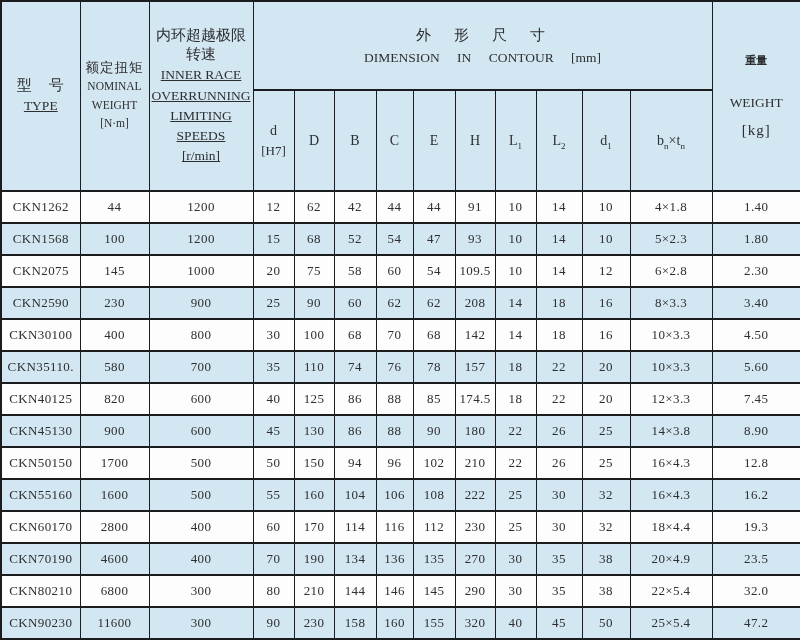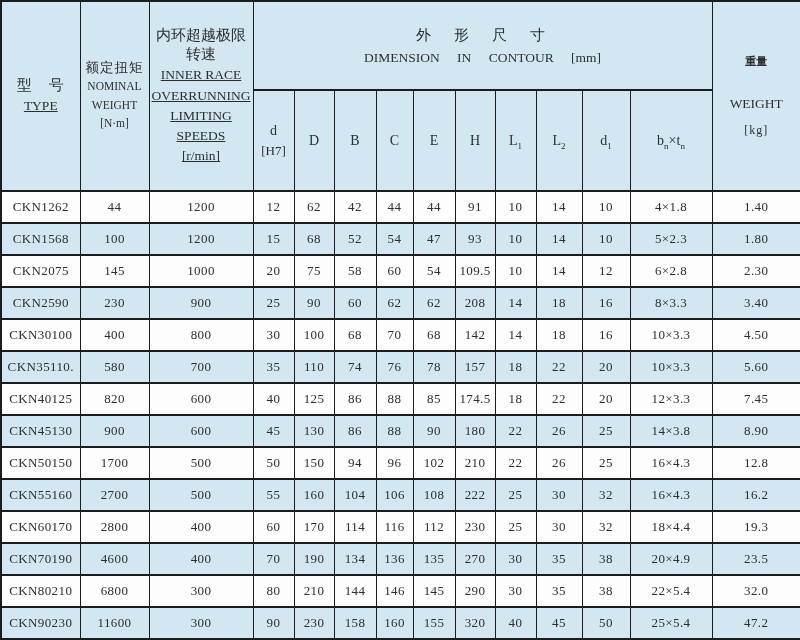--- a/index.html
+++ b/index.html
@@ -27,21 +27,21 @@
   .en-small{font-size:11.5px;line-height:1.55;}
   .en-mid{font-size:13.5px;line-height:1.45;text-decoration:underline;}
   .hstack{display:flex;flex-direction:column;justify-content:center;align-items:center;gap:1px;}
   .dim-zh{font-size:15px;letter-spacing:4px;margin-bottom:4px;text-align:center;}
   .dim-en{font-size:13.5px;word-spacing:14px;}
   .col-letter{font-size:14px;}
   .col-note{font-size:13px;margin-top:3px;}
   sub.s{font-size:9px;vertical-align:sub;line-height:0;}
   .weight-zh{font-size:11px;margin-bottom:26px;font-weight:bold;}
   .weight-en{font-size:13.5px;margin-bottom:10px;}
-  .weight-unit{font-size:12px;letter-spacing:1px;}
+  .weight-unit{font-size:15px;letter-spacing:1px;}
   tbody td{font-size:13px;letter-spacing:0.4px;}
   .gap1{margin-bottom:0;}
 </style>
 </head>
 <body>
 
 <div class="page">
   <table class="spec">
     <colgroup>
       <col style="width:79px">
@@ -258,21 +258,21 @@
           <td class="white">102</td>
           <td class="white">210</td>
           <td class="white">22</td>
           <td class="white">26</td>
           <td class="white">25</td>
           <td class="white">16×4.3</td>
           <td class="white">12.8</td>
         </tr>
         <tr>
           <td class="blue">CKN55160</td>
-          <td class="blue">2700</td>
+          <td class="blue">1600</td>
           <td class="blue">500</td>
           <td class="blue">55</td>
           <td class="blue">160</td>
           <td class="blue">104</td>
           <td class="blue">106</td>
           <td class="blue">108</td>
           <td class="blue">222</td>
           <td class="blue">25</td>
           <td class="blue">30</td>
           <td class="blue">32</td>

